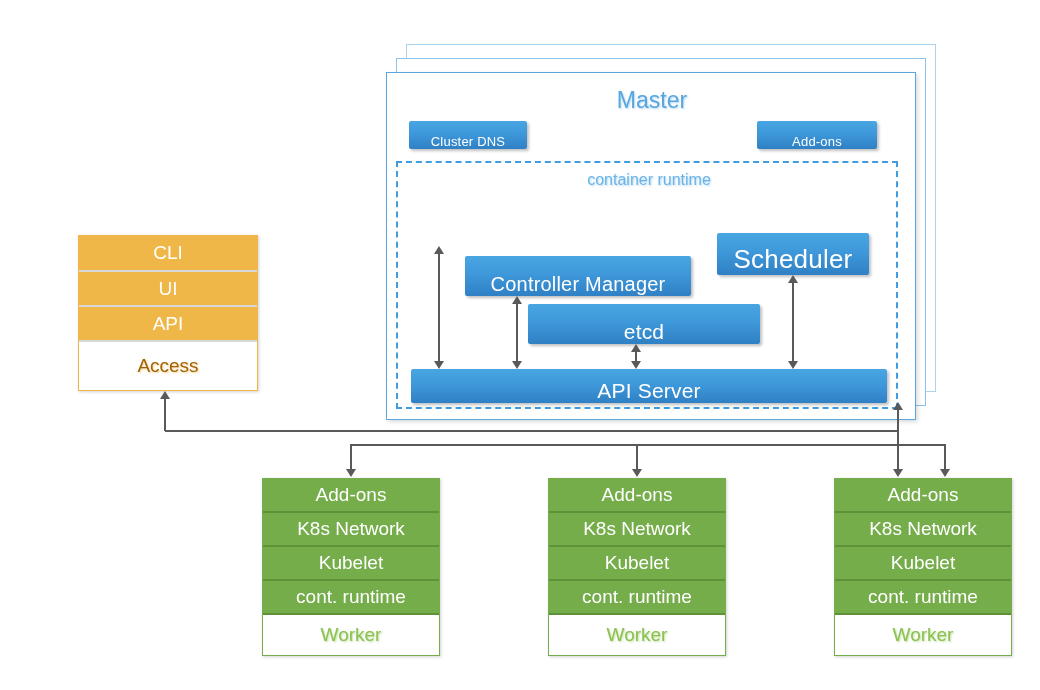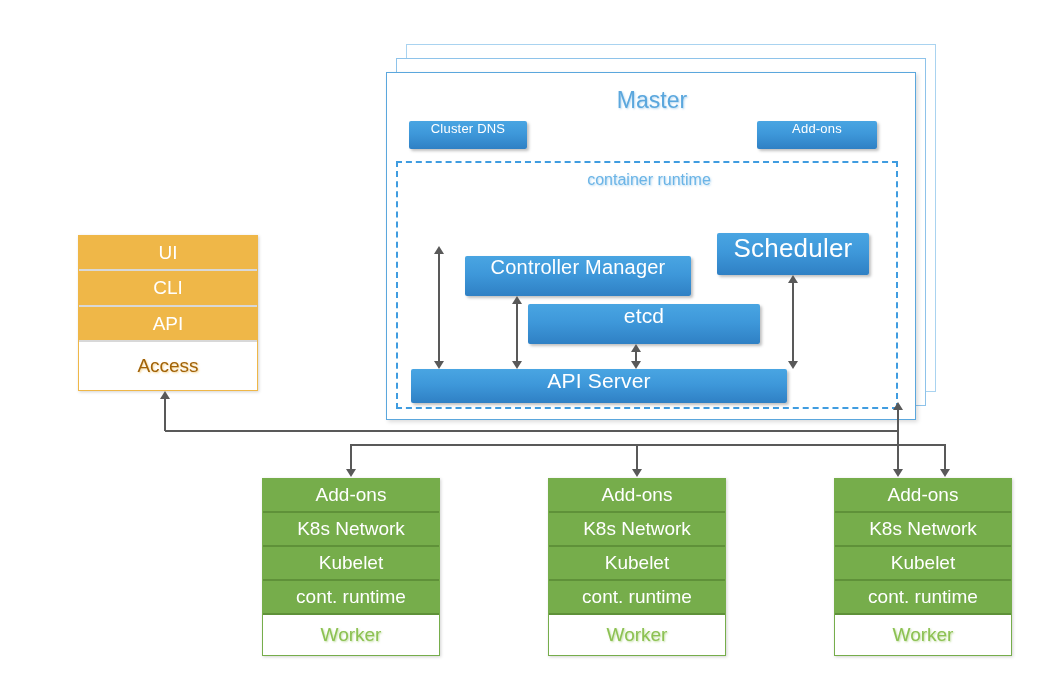--- a/index.html
+++ b/index.html
@@ -19,21 +19,21 @@
     overflow: hidden;
   }
 
   
   .abs { position: absolute; box-sizing: border-box; }
 
   .blue-box {
     background: linear-gradient(to bottom, #49a5e2 0%, #3e98da 45%, #2f80c4 100%);
     color: #ffffff;
     display: flex;
-    align-items: flex-start;
+    align-items: flex-end;
     justify-content: center;
     text-align: center;
     box-shadow: 2px 2px 3px rgba(0,0,0,0.25);
     letter-spacing: 0.2px;
     white-space: nowrap;
   }
 
   .green-row {
     background: #76ad4b;
     color: #ffffff;
@@ -168,21 +168,21 @@
     </div>
 
     <div class="abs blue-box" style="left:141px; top:231px; width:232px; height:40px; font-size:21px; border-radius:2px;">
       <span>etcd</span>
     </div>
 
     <div class="abs blue-box" style="left:330px; top:160px; width:152px; height:42px; font-size:26px; border-radius:2px;">
       <span>Scheduler</span>
     </div>
 
-    <div class="abs blue-box" style="left:24px; top:296px; width:376px; height:34px; font-size:21px; border-radius:2px;">
+    <div class="abs blue-box" style="left:24px; top:296px; width:476px; height:34px; font-size:21px; border-radius:2px;">
       <span>API Server</span>
     </div>
 
     <div class="line-v" style="left:51px; top:179px; height:112px;"></div>
     <div class="arrow-up" style="left:47px; top:173px;"></div>
     <div class="arrow-down" style="left:47px; top:288px;"></div>
 
     <div class="line-v" style="left:129px; top:229px; height:62px;"></div>
     <div class="arrow-up" style="left:125px; top:223px;"></div>
     <div class="arrow-down" style="left:125px; top:288px;"></div>
@@ -190,26 +190,26 @@
     <div class="line-v" style="left:248px; top:277px; height:14px;"></div>
     <div class="arrow-up" style="left:244px; top:271px;"></div>
     <div class="arrow-down" style="left:244px; top:288px;"></div>
 
     <div class="line-v" style="left:405px; top:208px; height:83px;"></div>
     <div class="arrow-up" style="left:401px; top:202px;"></div>
     <div class="arrow-down" style="left:401px; top:288px;"></div>
   </div>
 
   <div class="abs access-stack" style="left:78px; top:235px; width:180px; height:156px;">
+    <div class="orange-row" style="height:34px;">
+      <span>CLI</span>
+    </div>
     <div class="orange-row" style="height:33px;">
       <span>UI</span>
     </div>
-    <div class="orange-row" style="height:34px;">
-      <span>CLI</span>
-    </div>
     <div class="orange-row" style="height:33px;">
       <span>API</span>
     </div>
     <div class="orange-foot" style="flex:1;">
       <span>Access</span>
     </div>
   </div>
 
   <div class="abs node-stack" style="left:262px; top:478px; width:178px; height:178px;">
     <div class="green-row" style="height:32px;">

